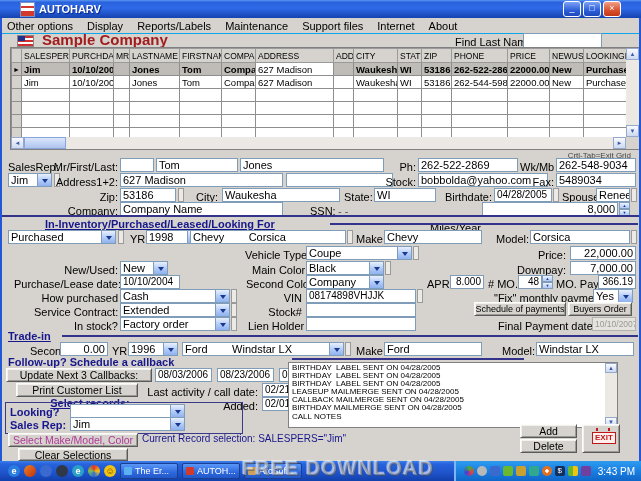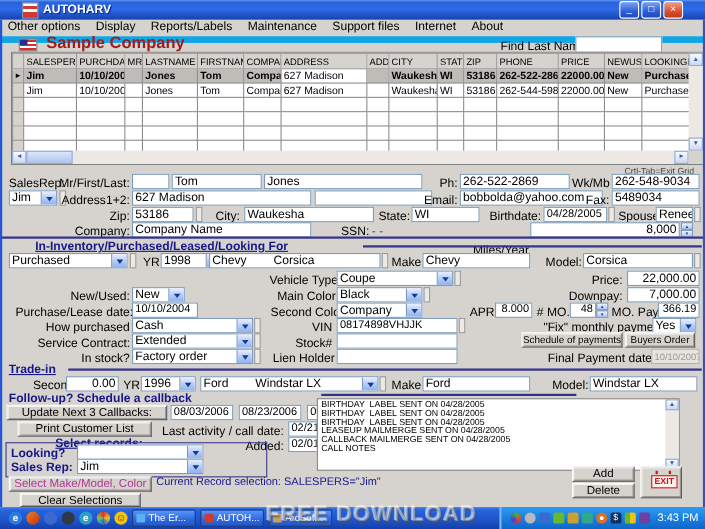--- a/index.html
+++ b/index.html
@@ -11,21 +11,21 @@
     display:flex;align-items:center;padding:0 20px;box-sizing:border-box;}
   .app-icon{width:13px;height:13px;margin-right:4px;border:1px solid #7d93c8;background:
     linear-gradient(180deg,#fff 0 20%,#d23a2e 20% 40%,#fff 40% 60%,#d23a2e 60% 100%);}
   .title-text{color:#fff;font-weight:bold;font-size:11px;text-shadow:1px 1px 1px #00208a;}
   .winbtns{margin-left:auto;display:flex;gap:2px;}
   .winbtn{width:16px;height:14px;border:1px solid #fff;border-radius:3px;color:#fff;
     font-size:9px;line-height:12px;text-align:center;
     background:linear-gradient(180deg,#7da2f4,#2c5ed8 60%,#1c48bc);}
   .winbtn.close{background:linear-gradient(180deg,#f0A088,#d8502c 60%,#c03818);}
   .menubar{position:absolute;left:0;top:18px;width:641px;height:15px;background:#d6d3ce;
-    display:flex;border-bottom:6px solid #0ea5e9;}
+    display:flex;align-items:center;border-bottom:1px solid #0ea5e9;}
   .menu-item{padding:0 7px;font-size:11px;}
   
   .company{position:absolute;left:42px;top:31px;font-size:15px;font-weight:bold;color:#a21c1c;}
   .flag-icon{position:absolute;left:17px;top:35px;width:15px;height:10px;border:1px solid #888;
     background:repeating-linear-gradient(180deg,#d03030 0 2px,#fff 2px 4px);}
   .flag-icon::before{content:"";position:absolute;left:0;top:0;width:7px;height:5px;background:#20308c;}
   .lbl{position:absolute;white-space:nowrap;font-size:11px;line-height:14px;}
   .r{text-align:right;}
   .in{position:absolute;background:#fff;border:1px solid #7f9db9;height:14px;line-height:12px;
     font-size:11px;padding:0 2px;box-sizing:border-box;white-space:pre;overflow:hidden;}
@@ -302,21 +302,21 @@
 <div class="lbl r" style="left:392px;top:160px;width:24px;">Ph:</div>
 <div class="in" style="left:418px;top:158px;width:100px;">262-522-2869</div>
 <div class="lbl r" style="left:520px;top:160px;width:34px;">Wk/Mb</div>
 <div class="in" style="left:556px;top:158px;width:80px;">262-548-9034</div>
 
 <div class="in combo" style="left:8px;top:173px;width:44px;"><span>Jim</span><span class="arr"></span></div>
 <div class="mini" style="left:54px;top:173px;"></div>
 <div class="lbl r" style="left:52px;top:175px;width:66px;">Address1+2:</div>
 <div class="in" style="left:120px;top:173px;width:163px;">627 Madison</div>
 <div class="in" style="left:286px;top:173px;width:107px;"></div>
-<div class="lbl r" style="left:382px;top:175px;width:34px;">Email:</div>
+<div class="lbl r" style="left:382px;top:175px;width:34px;">Stock:</div>
 <div class="in" style="left:418px;top:173px;width:130px;">bobbolda@yahoo.com</div>
 <div class="lbl r" style="left:530px;top:175px;width:24px;">Fax:</div>
 <div class="in" style="left:556px;top:173px;width:80px;">5489034</div>
 
 <div class="lbl r" style="left:88px;top:190px;width:30px;">Zip:</div>
 <div class="in" style="left:120px;top:188px;width:56px;">53186</div>
 <div class="mini" style="left:178px;top:188px;"></div>
 <div class="lbl" style="left:196px;top:190px;">City:</div>
 <div class="in" style="left:222px;top:188px;width:118px;">Waukesha</div>
 <div class="lbl" style="left:344px;top:190px;">State:</div>
@@ -333,21 +333,21 @@
 <div class="lbl" style="left:310px;top:204px;">SSN:</div>
 <div class="lbl" style="left:338px;top:204px;color:#555;">-   -</div>
 <div class="lbl" style="left:430px;top:221px;">Miles/Year</div>
 <div class="in num" style="left:482px;top:202px;width:136px;">8,000</div>
 <div class="spin" style="left:619px;top:202px;">
     <span>▲</span>
     <span>▼</span>
   </div>
 
 <div class="rule" style="left:0;top:215px;width:641px;"></div>
-<div class="sect u" style="left:4px;top:218px;padding-left:28px;">In-Inventory/Purchased/Leased/Looking For</div>
+<div class="sect u" style="left:17px;top:218px;padding-left:28px;">In-Inventory/Purchased/Leased/Looking For</div>
 <div class="rule" style="left:330px;top:223px;width:308px;"></div>
 
 <div class="in combo" style="left:8px;top:230px;width:108px;"><span>Purchased</span><span class="arr"></span></div>
 <div class="mini" style="left:118px;top:230px;"></div>
 <div class="lbl" style="left:130px;top:232px;">YR</div>
 <div class="in combo" style="left:146px;top:230px;width:56px;"><span>1998</span><span class="arr"></span></div>
 <div class="in" style="left:190px;top:230px;width:156px;">Chevy        Corsica</div>
 <div class="mini" style="left:347px;top:230px;"></div>
 <div class="lbl" style="left:356px;top:232px;">Make:</div>
 <div class="in" style="left:384px;top:230px;width:98px;">Chevy</div>
@@ -448,20 +448,21 @@
 
 <div class="btn" style="left:8px;top:433px;width:130px;height:14px;color:#b03898;">Select Make/Model, Color</div>
 <div class="btn" style="left:18px;top:448px;width:110px;height:13px;">Clear Selections</div>
 
 <div class="log">
     <div class="log-line">BIRTHDAY  LABEL SENT ON 04/28/2005</div>
     <div class="log-line">BIRTHDAY  LABEL SENT ON 04/28/2005</div>
     <div class="log-line">BIRTHDAY  LABEL SENT ON 04/28/2005</div>
     <div class="log-line">LEASEUP MAILMERGE SENT ON 04/28/2005</div>
     <div class="log-line">CALLBACK MAILMERGE SENT ON 04/28/2005</div>
+    <div class="log-line">BIRTHDAY MAILMERGE SENT ON 04/28/2005</div>
     <div class="log-line">CALL NOTES</div>
   </div>
 <div class="sb" style="left:605px;top:363px;width:12px;height:64px;">
   <div class="sb-btn" style="top:0;left:0;width:12px;height:10px;line-height:8px;">▲</div>
   <div class="sb-btn" style="bottom:0;left:0;width:12px;height:10px;line-height:8px;">▼</div>
 </div>
 
 <div class="lbl navy" style="left:142px;top:432px;font-size:10px;">Current Record selection: SALESPERS="Jim"</div>
 
 <div class="btn" style="left:520px;top:424px;width:57px;height:14px;">Add</div>

